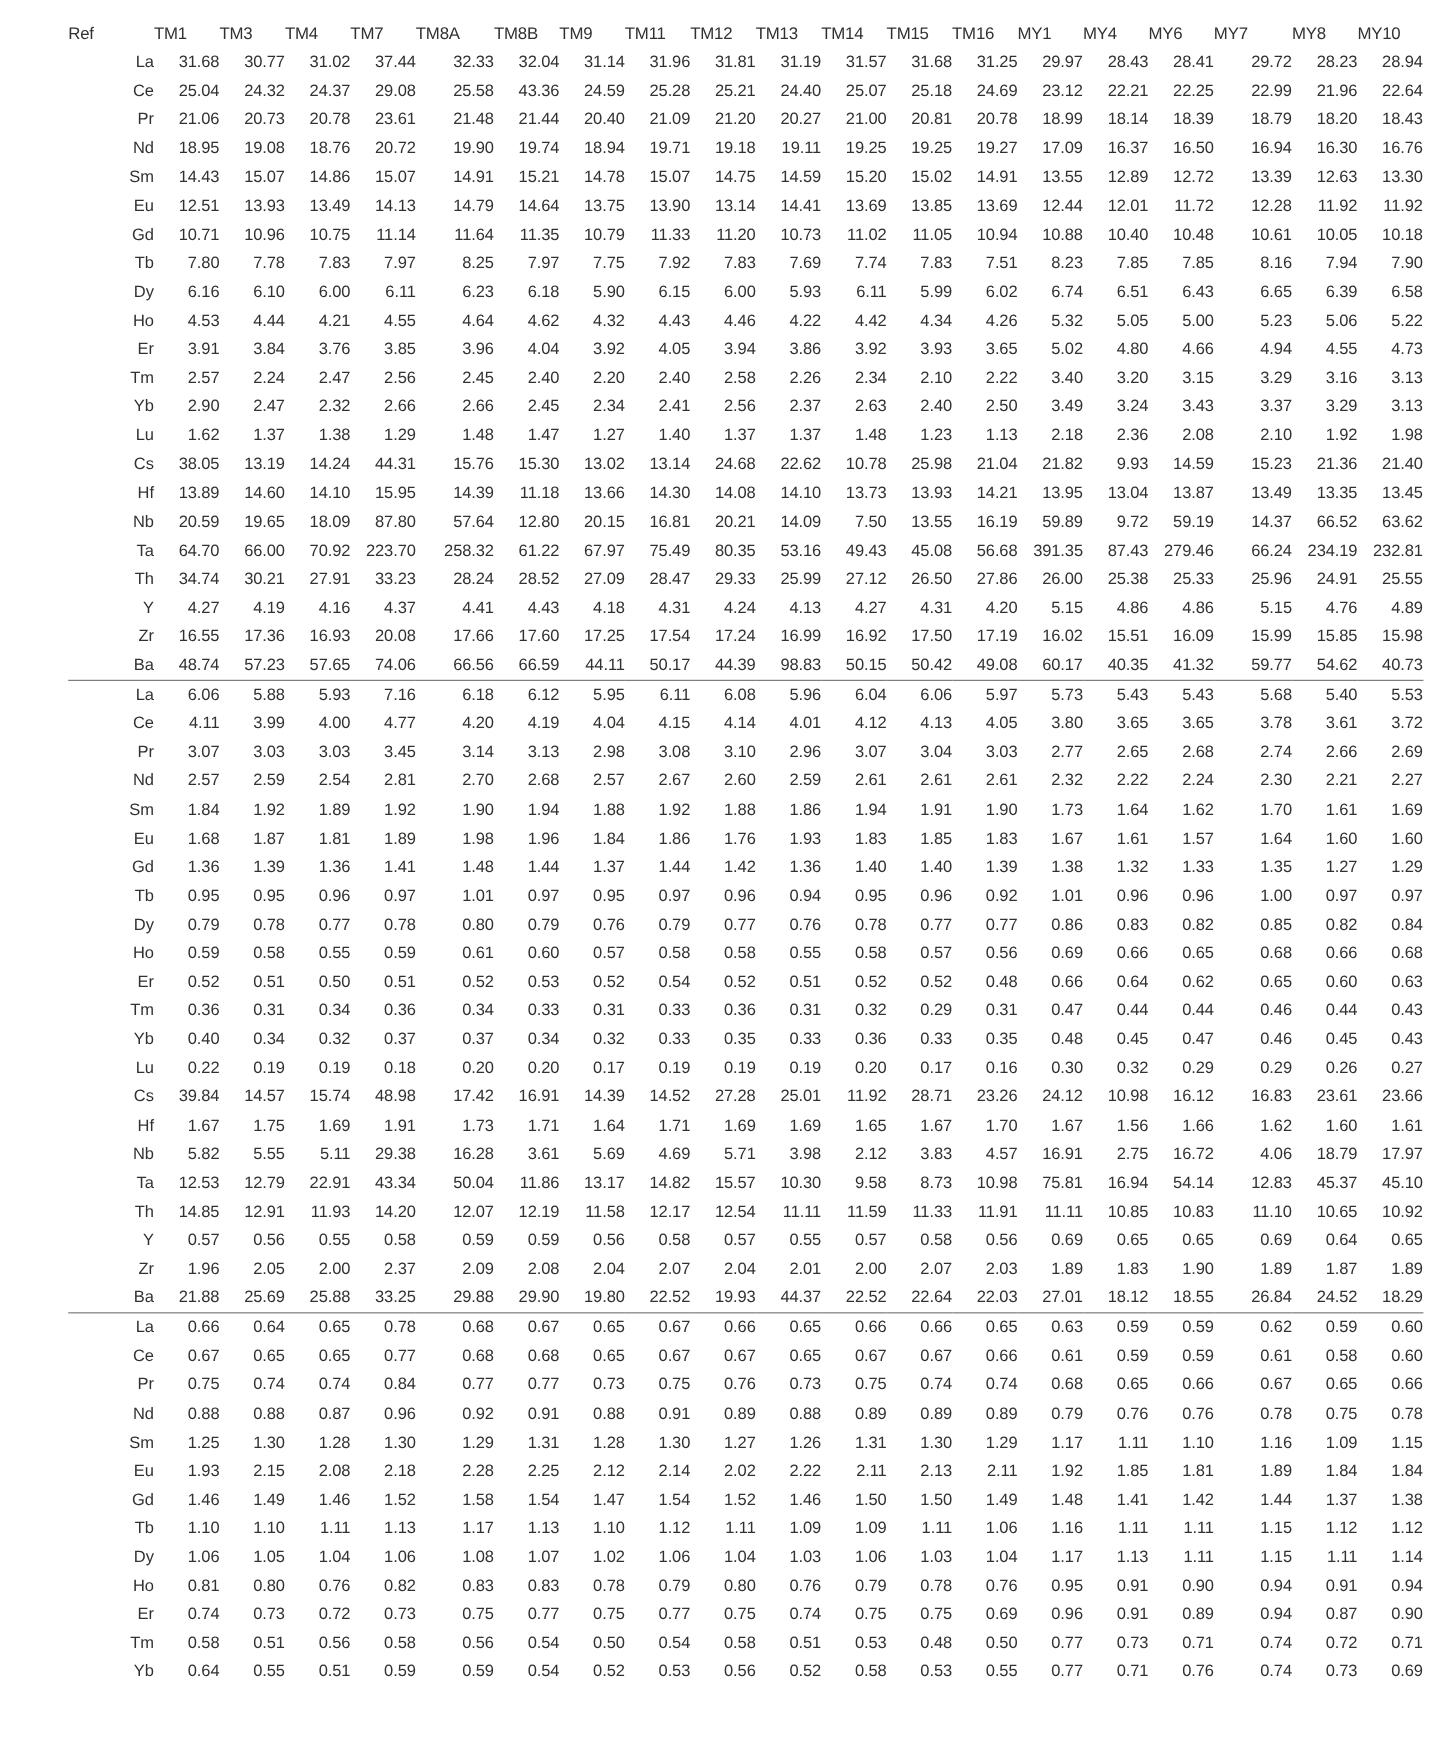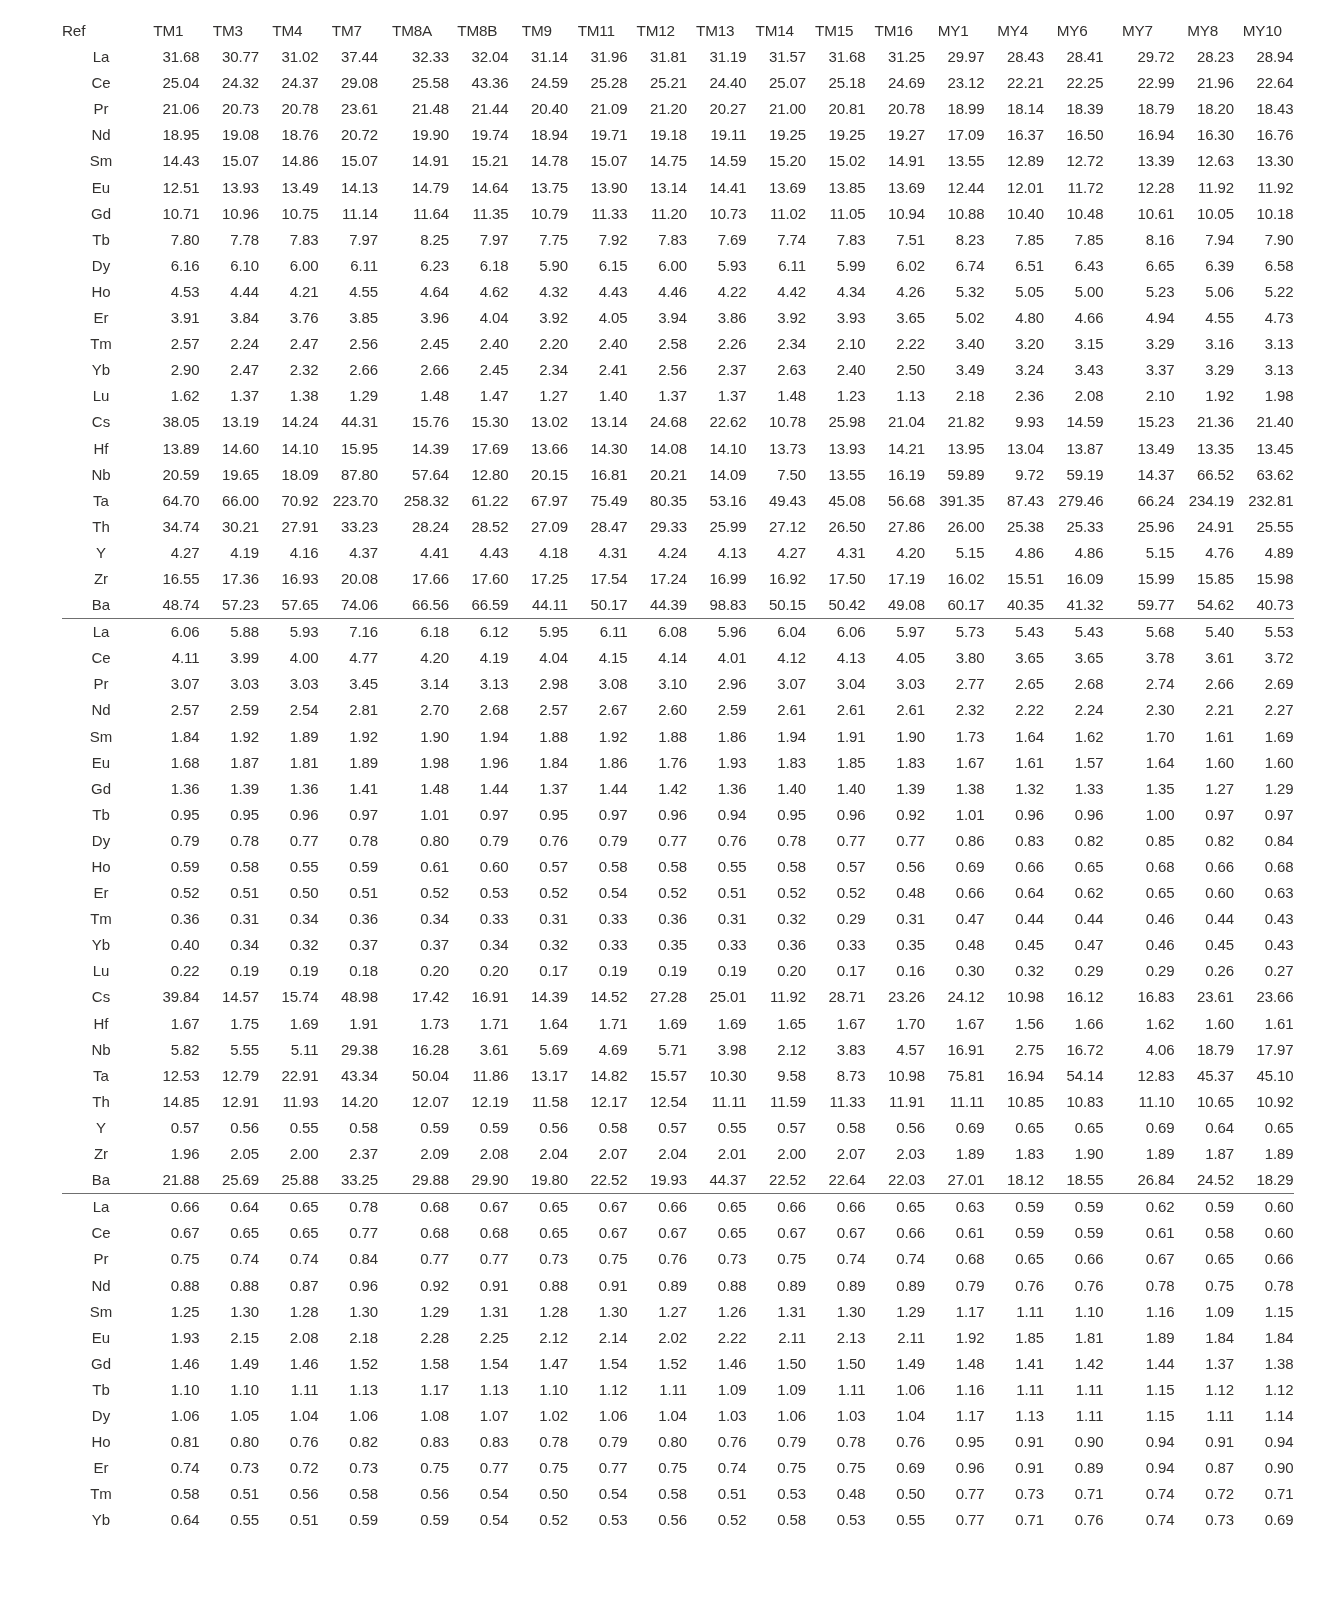--- a/index.html
+++ b/index.html
@@ -40,37 +40,37 @@
   table.geo td, table.geo th {
     padding: 0;
     margin: 0;
     height: 26.1px;
     line-height: 26.1px;
     font-weight: normal;
     vertical-align: bottom;
     white-space: nowrap;
   }
   .lab-cell {
-    text-align: center;
+    text-align: right;
     padding-left: 1px;
     font-size: 15px;
   }
   .num-cell {
     text-align: right;
     padding-right: 3px;
     font-size: 15px;
     letter-spacing: -0.1px;
   }
   .hdr-row th {
     font-weight: bold;
     font-size: 15.3px;
     letter-spacing: -0.2px;
   }
   .hdr-row th.lab-cell { text-align: left; }
-  .hdr-row th.num-cell { text-align: center; padding-right: 3px; }
+  .hdr-row th.num-cell { text-align: left; padding-right: 3px; }
 
   .section-row td {
     font-weight: bold;
     text-align: left;
     font-size: 15.3px;
     padding-left: 1px;
   }
   .rule-bottom td {
     border-bottom: 1.6px solid #6f6f6f;
   }
@@ -457,21 +457,21 @@
           <td class="num-cell">21.36</td>
           <td class="num-cell">21.40</td>
         </tr>
         <tr>
           <td class="lab-cell">Hf</td>
           <td class="num-cell">13.89</td>
           <td class="num-cell">14.60</td>
           <td class="num-cell">14.10</td>
           <td class="num-cell">15.95</td>
           <td class="num-cell">14.39</td>
-          <td class="num-cell">17.69</td>
+          <td class="num-cell">11.18</td>
           <td class="num-cell">13.66</td>
           <td class="num-cell">14.30</td>
           <td class="num-cell">14.08</td>
           <td class="num-cell">14.10</td>
           <td class="num-cell">13.73</td>
           <td class="num-cell">13.93</td>
           <td class="num-cell">14.21</td>
           <td class="num-cell">13.95</td>
           <td class="num-cell">13.04</td>
           <td class="num-cell">13.87</td>

